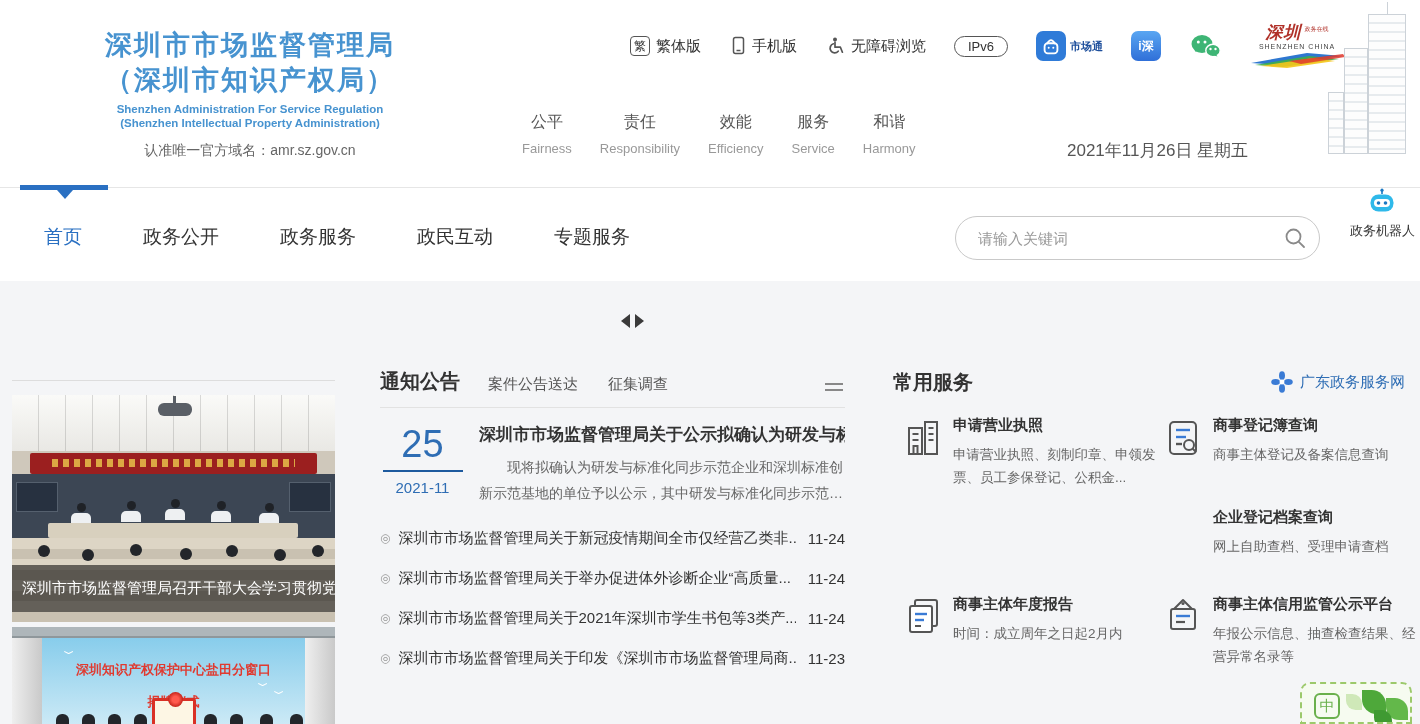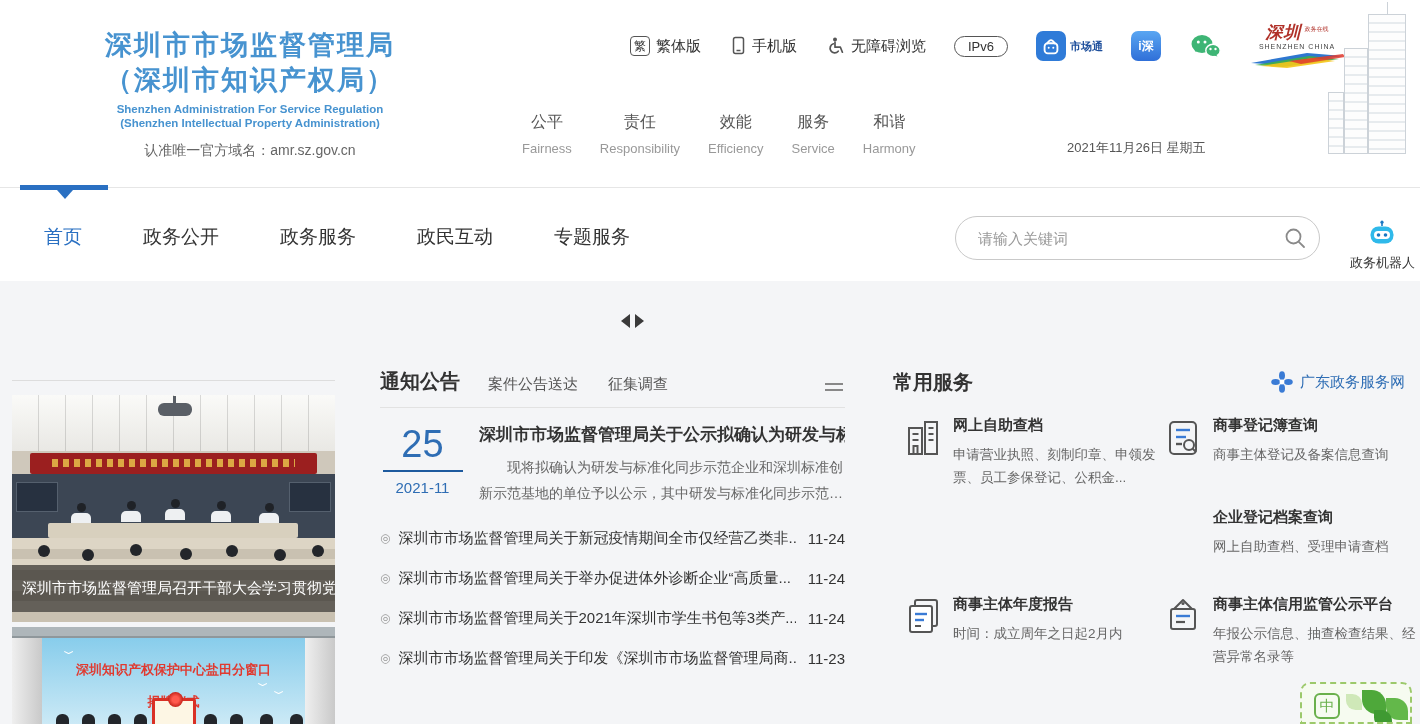--- a/index.html
+++ b/index.html
@@ -33,34 +33,34 @@
   .bld { position:absolute; border:1px solid #ccd2d8; background:repeating-linear-gradient(180deg,#fdfdfd 0 7px,#e7ebee 7px 9px); }
   .bld-main { right:14px; top:14px; width:38px; height:140px; }
   .bld-left { right:52px; top:48px; width:24px; height:106px; }
   .bld-far  { right:76px; top:92px; width:16px; height:62px; }
   .bld-ant { position:absolute; right:32px; top:2px; width:1px; height:12px; background:#ccd2d8; }
 
   .values { position:absolute; left:522px; top:112px; display:flex; }
   .value { text-align:center; margin-right:28px; }
   .value-cn { font-size:16px; color:#555; margin-bottom:8px; }
   .value-en { font-size:13px; color:#999; }
-  .date-text { position:absolute; left:1067px; top:139px; font-size:13px; color:#555; }
+  .date-text { position:absolute; left:1067px; top:139px; font-size:17px; color:#555; }
 
   
   .navbar { position:absolute; top:187px; left:0; width:1420px; height:94px; background:#fff; border-top:1px solid #e6e6e6; }
   .nav-indicator { position:absolute; left:20px; top:-3px; width:88px; height:5px; background:#2a70c2; }
   .nav-indicator:after { content:""; position:absolute; left:37px; top:5px; border-left:8px solid transparent; border-right:8px solid transparent; border-top:9px solid #2a70c2; }
   .nav-items { position:absolute; left:44px; top:36px; display:flex; }
   .nav-item { font-size:19px; color:#333; margin-right:61px; cursor:pointer; white-space:nowrap; }
   .nav-item.active { color:#2a70c2; }
   .searchbox { position:absolute; left:955px; top:28px; width:365px; height:44px; border:1px solid #c9c9c9; border-radius:22px; background:#fff; display:flex; align-items:center; }
   .searchbox input { flex:1; border:none; outline:none; background:transparent; font-size:15px; color:#333; padding-left:22px; font-family:inherit; }
   .searchbox input::placeholder { color:#999; }
   .search-btn { width:48px; display:flex; align-items:center; justify-content:center; cursor:pointer; }
-  .robot { position:absolute; left:1350px; top:32px; width:64px; text-align:center; cursor:pointer;font-family:Liberation Serif, serif; }
+  .robot { position:absolute; left:1350px; top:0; width:64px; text-align:center; cursor:pointer;font-family:Liberation Serif, serif; }
   .robot-label { font-size:13px; color:#333; margin-top:2px; white-space:nowrap; }
 
   
   .content { position:absolute; top:281px; left:0; width:1420px; height:443px; background:#f4f5f7; }
   .ticker { position:absolute; left:14px; top:34px; font-size:15px; color:#333; cursor:pointer; }
   .ticker-arrows { position:absolute; left:621px; top:33px; display:flex; align-items:center; }
   .arr { width:0; height:0; border-top:7px solid transparent; border-bottom:7px solid transparent; cursor:pointer; }
   .arr-prev { border-right:9px solid #3a3a3a; margin-right:5px; }
   .arr-next { border-left:9px solid #3a3a3a; }
 
@@ -448,21 +448,21 @@
                 <rect x="20" y="4" width="12" height="32"></rect>
                 <line x1="7.5" y1="16" x2="13.5" y2="16"></line>
                 <line x1="7.5" y1="22" x2="13.5" y2="22"></line>
                 <line x1="23.5" y1="10" x2="28.5" y2="10"></line>
                 <line x1="23.5" y1="16" x2="28.5" y2="16"></line>
                 <line x1="23.5" y1="22" x2="28.5" y2="22"></line>
                 <rect x="8.5" y="28" width="4" height="8"></rect>
               </svg>
           </span>
           <div class="svc-text">
-            <div class="svc-title">网上自助查档</div>
+            <div class="svc-title">申请营业执照</div>
             <div class="svc-desc">申请营业执照、刻制印章、申领发票、员工参保登记、公积金...</div>
           </div>
         </div>
 
         <div class="svc" style="left:272px; top:2px;">
           <span class="svc-icon">
             <svg width="36" height="40" viewBox="0 0 36 40" fill="none">
                 <rect x="5" y="4" width="26" height="32" rx="4" stroke="#555" stroke-width="2"></rect>
                 <line x1="11" y1="12" x2="25" y2="12" stroke="#3a7bd5" stroke-width="2.4"></line>
                 <line x1="11" y1="19" x2="21" y2="19" stroke="#3a7bd5" stroke-width="2.4"></line>

